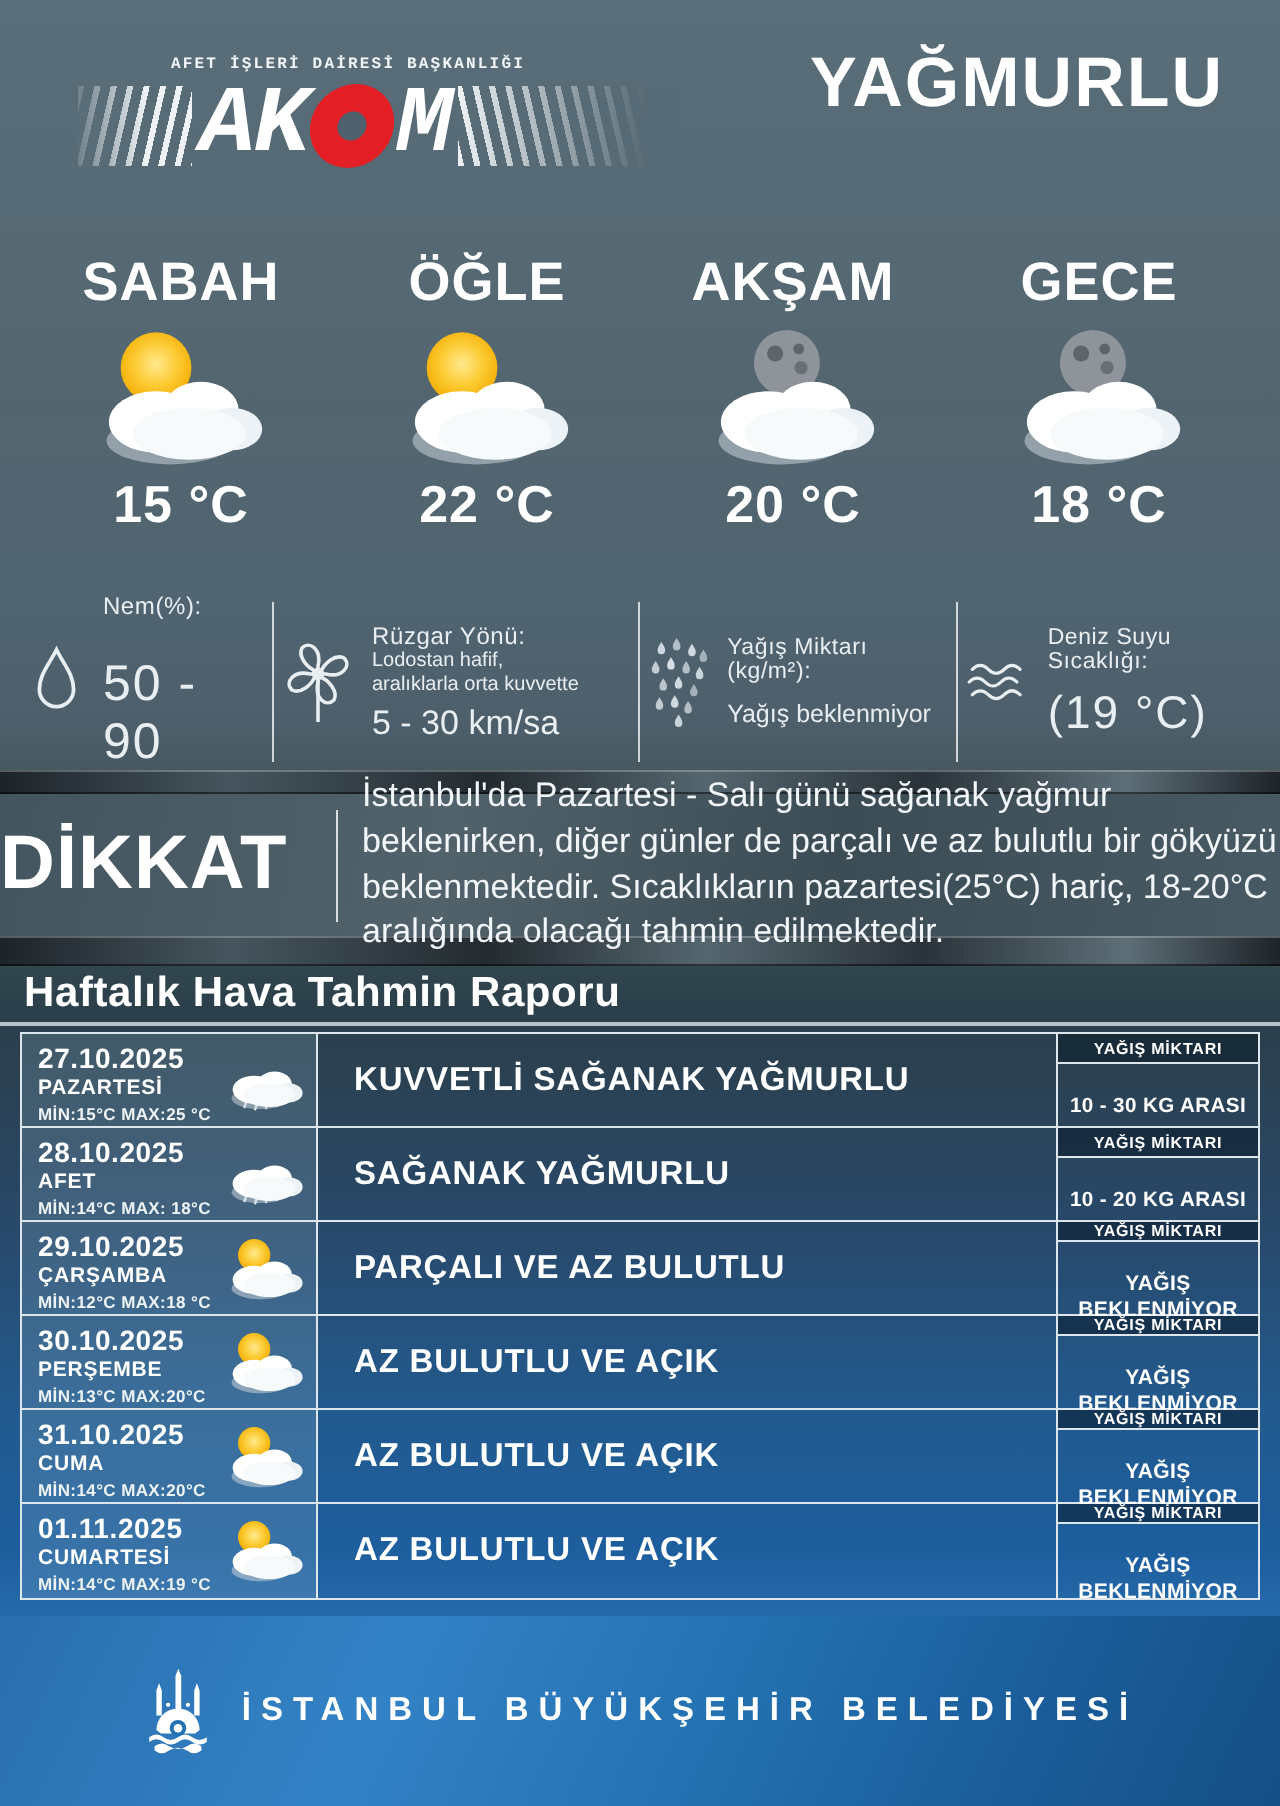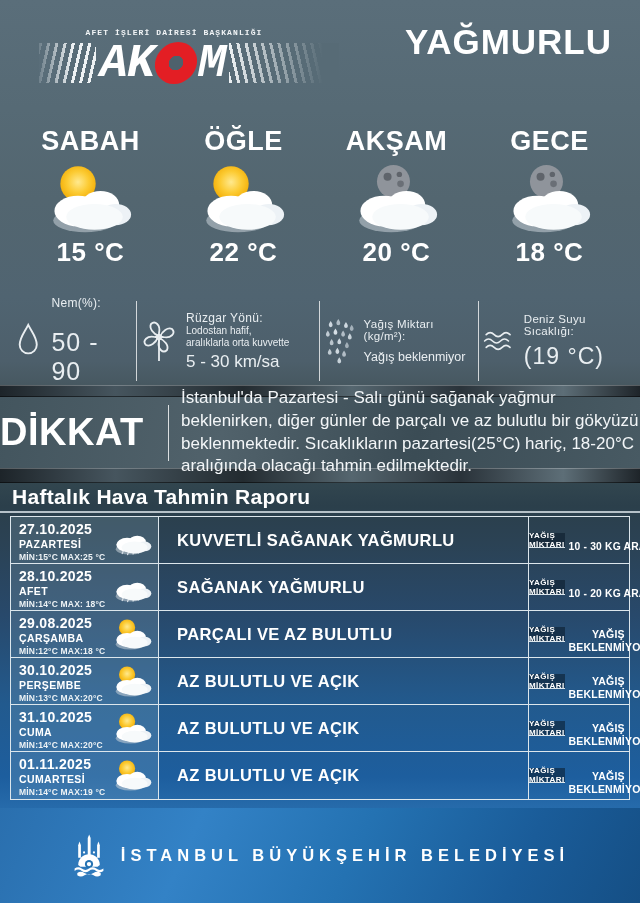--- a/index.html
+++ b/index.html
@@ -80,21 +80,21 @@
   .wrow{ display:flex; height:47px; border-bottom:1.5px solid #dce6ec; }
   .wrow:last-child{ border-bottom:none; }
   .c-date{ position:relative; width:148px; border-right:1.5px solid #dce6ec;
     background:rgba(150,185,205,0.22); padding:4px 0 0 8px; }
   .d-date{ font-size:14px; font-weight:bold; letter-spacing:0.3px; }
   .d-day{ font-size:10.5px; font-weight:bold; letter-spacing:0.4px; margin-top:1px; }
   .d-minmax{ font-size:8.5px; font-weight:bold; letter-spacing:0.2px; margin-top:2px; color:#eef3f6; }
   .d-icon{ position:absolute; right:4px; top:3px; width:42px; height:40px; }
   .c-cond{ flex:1; display:flex; align-items:center; padding-left:18px;
     font-size:16.5px; font-weight:bold; letter-spacing:0.4px; }
-  .c-amt{ width:101px; border-left:1.5px solid #dce6ec; display:flex; flex-direction:row;align-items:center; }
+  .c-amt{ width:101px; border-left:1.5px solid #dce6ec; display:flex; flex-direction:column; }
   .amt-head{ height:15px; display:flex; align-items:center; justify-content:center;
     font-size:8px; font-weight:bold; letter-spacing:0.4px;
     background:rgba(10,26,40,0.55); border-bottom:1.5px solid #dce6ec; }
   .amt-val{ flex:1; display:flex; align-items:center; justify-content:center; text-align:center;
     font-size:10.5px; font-weight:bold; line-height:1.2; padding:1px 4px; letter-spacing:0.2px;margin-top:14px; }
   .wrow.oneline .amt-val{ white-space:nowrap; font-size:10.3px; }
 
   
   .footer{ position:absolute; left:0; right:0; bottom:0; height:95px;
     display:flex; align-items:center; justify-content:center; gap:14px;
@@ -306,21 +306,21 @@
       </div>
       <div class="c-cond">SAĞANAK YAĞMURLU</div>
       <div class="c-amt">
         <div class="amt-head">YAĞIŞ MİKTARI</div>
         <div class="amt-val">10 - 20 KG ARASI</div>
       </div>
     </div>
 
     <div class="wrow">
       <div class="c-date">
-        <div class="d-date">29.08.2025</div>
+        <div class="d-date">29.10.2025</div>
         <div class="d-day">ÇARŞAMBA</div>
         <div class="d-minmax">MİN:12°C MAX:18 °C</div>
         <svg class="d-icon" viewBox="0 0 78 62">
             <use href="#sunCloud"></use>
           </svg>
       </div>
       <div class="c-cond">PARÇALI VE AZ BULUTLU</div>
       <div class="c-amt">
         <div class="amt-head">YAĞIŞ MİKTARI</div>
         <div class="amt-val">YAĞIŞ BEKLENMİYOR</div>

